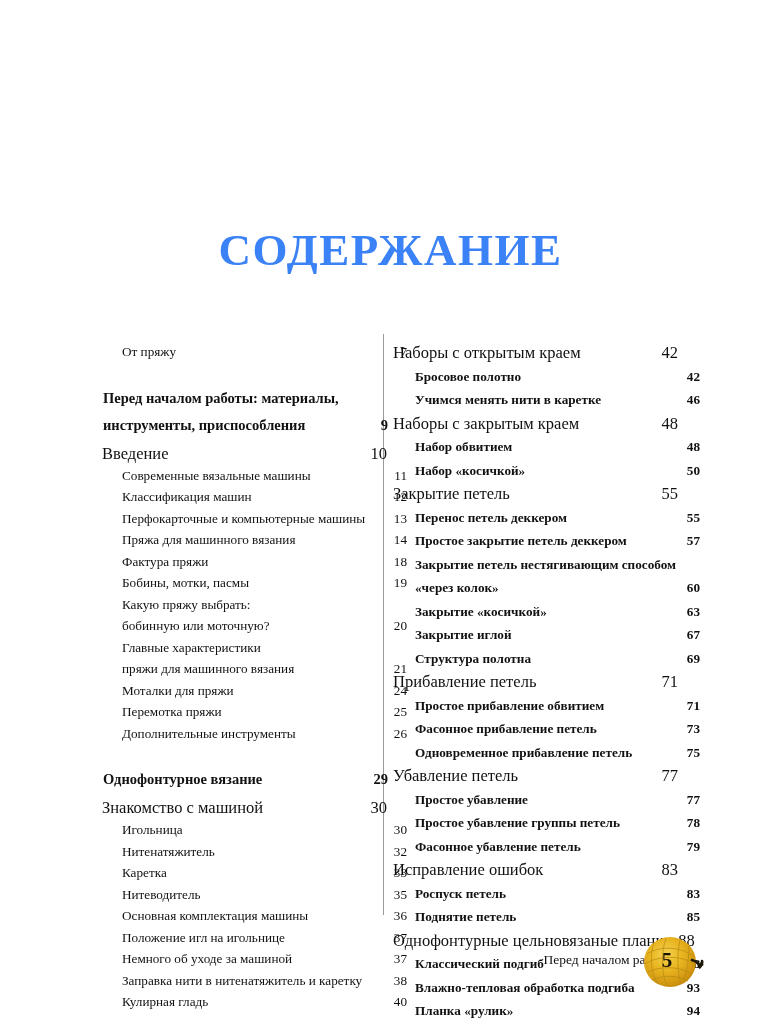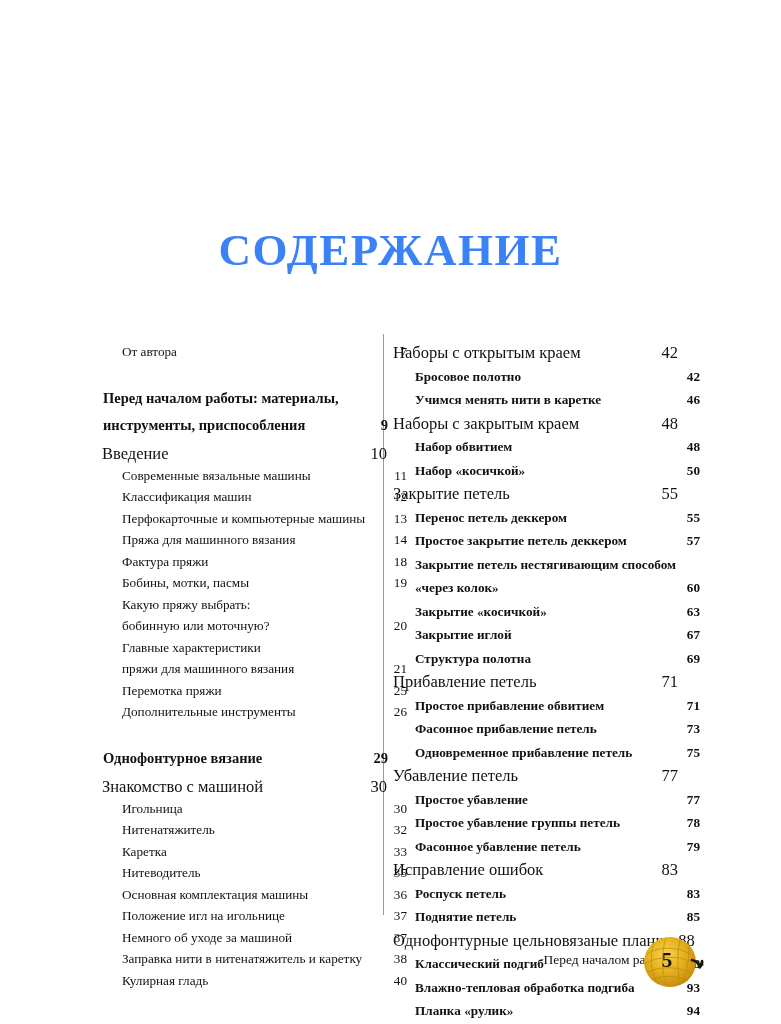--- a/index.html
+++ b/index.html
@@ -156,21 +156,21 @@
 <body>
 
 <div class="toc-title">СОДЕРЖАНИЕ</div>
 
 <div class="divider"></div>
 
 <div class="columns">
 
   <div class="col col-left" id="left-column">
       <div class="row lvl3">
-        <span class="label">От автора</span>
+        <span class="label">От пряжу</span>
         <span class="page">7</span>
       </div>
       <div class="gap-lg"></div>
       <div class="row lvl1">
         <span class="label">Перед началом работы: материалы,</span>
         <span class="page"></span>
       </div>
       <div class="row lvl1">
         <span class="label">инструменты, приспособления</span>
         <span class="page">9</span>
@@ -211,20 +211,24 @@
         <span class="label">бобинную или моточную?</span>
         <span class="page">20</span>
       </div>
       <div class="row lvl3">
         <span class="label">Главные характеристики</span>
         <span class="page"></span>
       </div>
       <div class="row lvl3">
         <span class="label">пряжи для машинного вязания</span>
         <span class="page">21</span>
+      </div>
+      <div class="row lvl3">
+        <span class="label">Моталки для пряжи</span>
+        <span class="page">24</span>
       </div>
       <div class="row lvl3">
         <span class="label">Перемотка пряжи</span>
         <span class="page">25</span>
       </div>
       <div class="row lvl3">
         <span class="label">Дополнительные инструменты</span>
         <span class="page">26</span>
       </div>
       <div class="gap-lg"></div>

